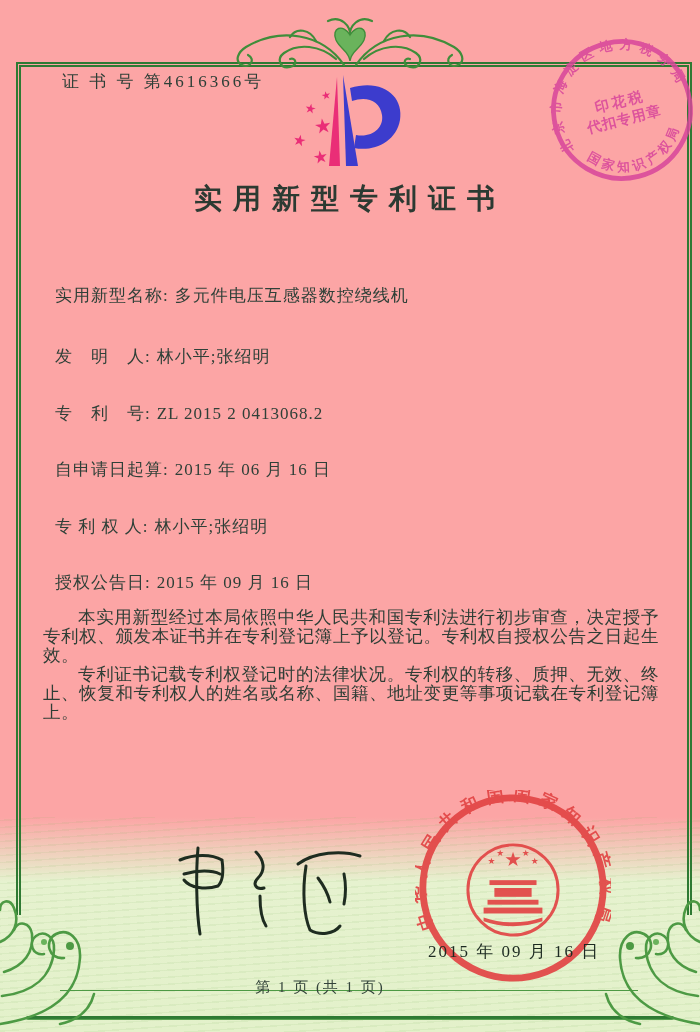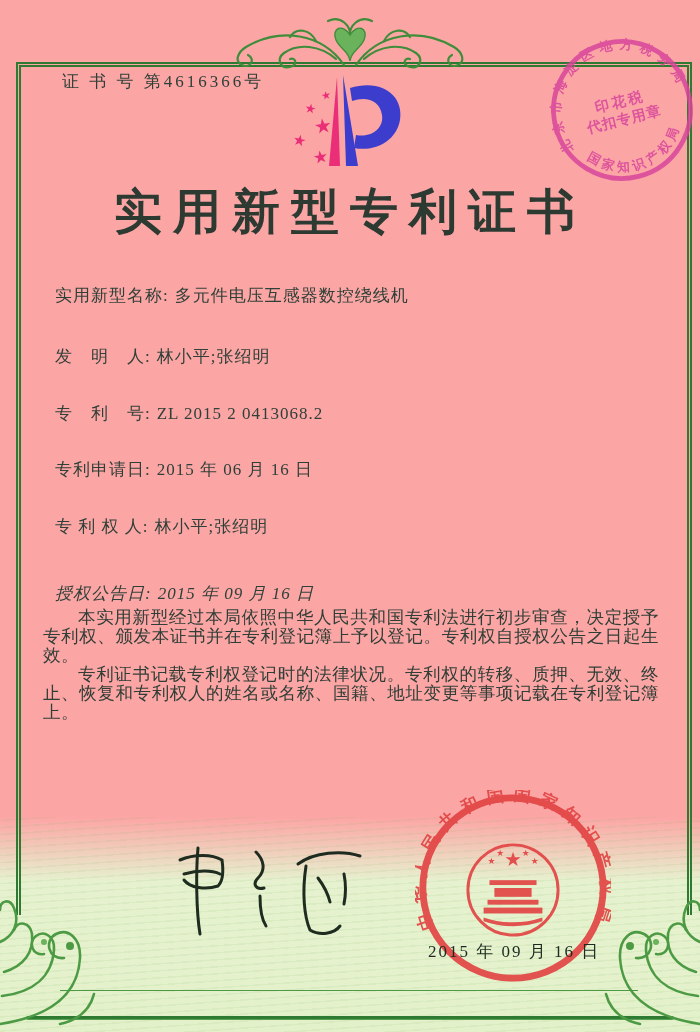--- a/index.html
+++ b/index.html
@@ -32,26 +32,26 @@
     position:absolute; left:26px; right:26px; top:1016px; height:4px;
     background:linear-gradient(180deg,#2e7a33 60%, #6db25f 100%);
     border-radius:2px;
   }
   .cert-no{
     position:absolute; left:62px; top:70px; font-size:17px; letter-spacing:3px; color:#2e3f37;
   }
   .logo{ position:absolute; left:282px; top:72px; width:136px; height:104px; }
   .title{
     position:absolute; left:0; right:0; top:180px; text-align:center;
-    font-size:48px; font-weight:bold; letter-spacing:11px; color:#2c3a32;
+    font-size:28px; font-weight:bold; letter-spacing:11px; color:#2c3a32;
   }
   .fields{ position:absolute; left:55px; top:284px; width:600px; }
   .field{ position:absolute; left:0; font-size:17px; letter-spacing:1px; white-space:nowrap; color:#2f4038;}
   .field .lab{ margin-right:6px; }
-  .f0{top:0px;} .f1{top:61px;} .f2{top:118px;} .f3{top:174px;} .f4{top:231px;text-align:right;} .f5{top:298px;font-style:italic;}
+  .f0{top:0px;} .f1{top:61px;} .f2{top:118px;} .f3{top:174px;} .f4{top:231px;text-align:right;} .f5{top:287px;}
   .body-text{
     position:absolute; left:43px; top:608px; width:616px;
     font-size:17.5px; line-height:19px; text-align:justify; color:#2f3e36; letter-spacing:.5px;
   }
   .body-text p{ margin:0; text-indent:2em; }
   .director{ position:absolute; left:63px; top:868px; font-size:19px; letter-spacing:4px; color:#24332b;}
   .director div{ margin-bottom:14px; }
   .signature{ position:absolute; left:160px; top:830px; width:220px; height:115px; }
   .seal{ position:absolute; left:415px; top:790px; width:196px; height:196px; opacity:.92;}
   .seal-date{
@@ -129,21 +129,21 @@
       <text x="32" y="92" font-size="17" transform="rotate(-10 32 92)">★</text>
     </g>
   </svg>
 
   <div class="title">实用新型专利证书</div>
 
   <div class="fields">
     <div class="field f0"><span class="lab">实用新型名称:</span><span>多元件电压互感器数控绕线机</span></div>
     <div class="field f1"><span class="lab">发　明　人:</span><span>林小平;张绍明</span></div>
     <div class="field f2"><span class="lab">专　利　号:</span><span>ZL 2015 2 0413068.2</span></div>
-    <div class="field f3"><span class="lab">专利申请日:</span><span>2015 年 06 月 16 日</span></div>
+    <div class="field f3"><span class="lab">自申请日起算:</span><span>2015 年 06 月 16 日</span></div>
     <div class="field f4"><span class="lab">专 利 权 人:</span><span>林小平;张绍明</span></div>
     <div class="field f5"><span class="lab">授权公告日:</span><span>2015 年 09 月 16 日</span></div>
   </div>
 
   <div class="body-text">
     <p>本实用新型经过本局依照中华人民共和国专利法进行初步审查，决定授予专利权、颁发本证书并在专利登记簿上予以登记。专利权自授权公告之日起生效。</p>
     <p>专利证书记载专利权登记时的法律状况。专利权的转移、质押、无效、终止、恢复和专利权人的姓名或名称、国籍、地址变更等事项记载在专利登记簿上。</p>
   </div>
 
 
@@ -196,14 +196,15 @@
     <text font-size="13.5" font-weight="bold" fill="#d8459b" letter-spacing="7" font-family="'Liberation Serif',serif">
       <textPath href="#stampTop" startOffset="2">北京市海淀区地方税务局</textPath>
     </text>
     <text font-size="13.5" font-weight="bold" fill="#d8459b" letter-spacing="4" font-family="'Liberation Serif',serif">
       <textPath href="#stampBottom" startOffset="6">国家知识产权局</textPath>
     </text>
     <text x="0" y="-4" text-anchor="middle" font-size="15" font-weight="bold" fill="#d8459b" letter-spacing="3">印花税</text>
     <text x="0" y="15" text-anchor="middle" font-size="15" font-weight="bold" fill="#d8459b" letter-spacing="1">代扣专用章</text>
   </svg>
 
+  <div class="footer">第 1 页 (共 1 页)</div>
 
 </div>
 
 </body></html>

